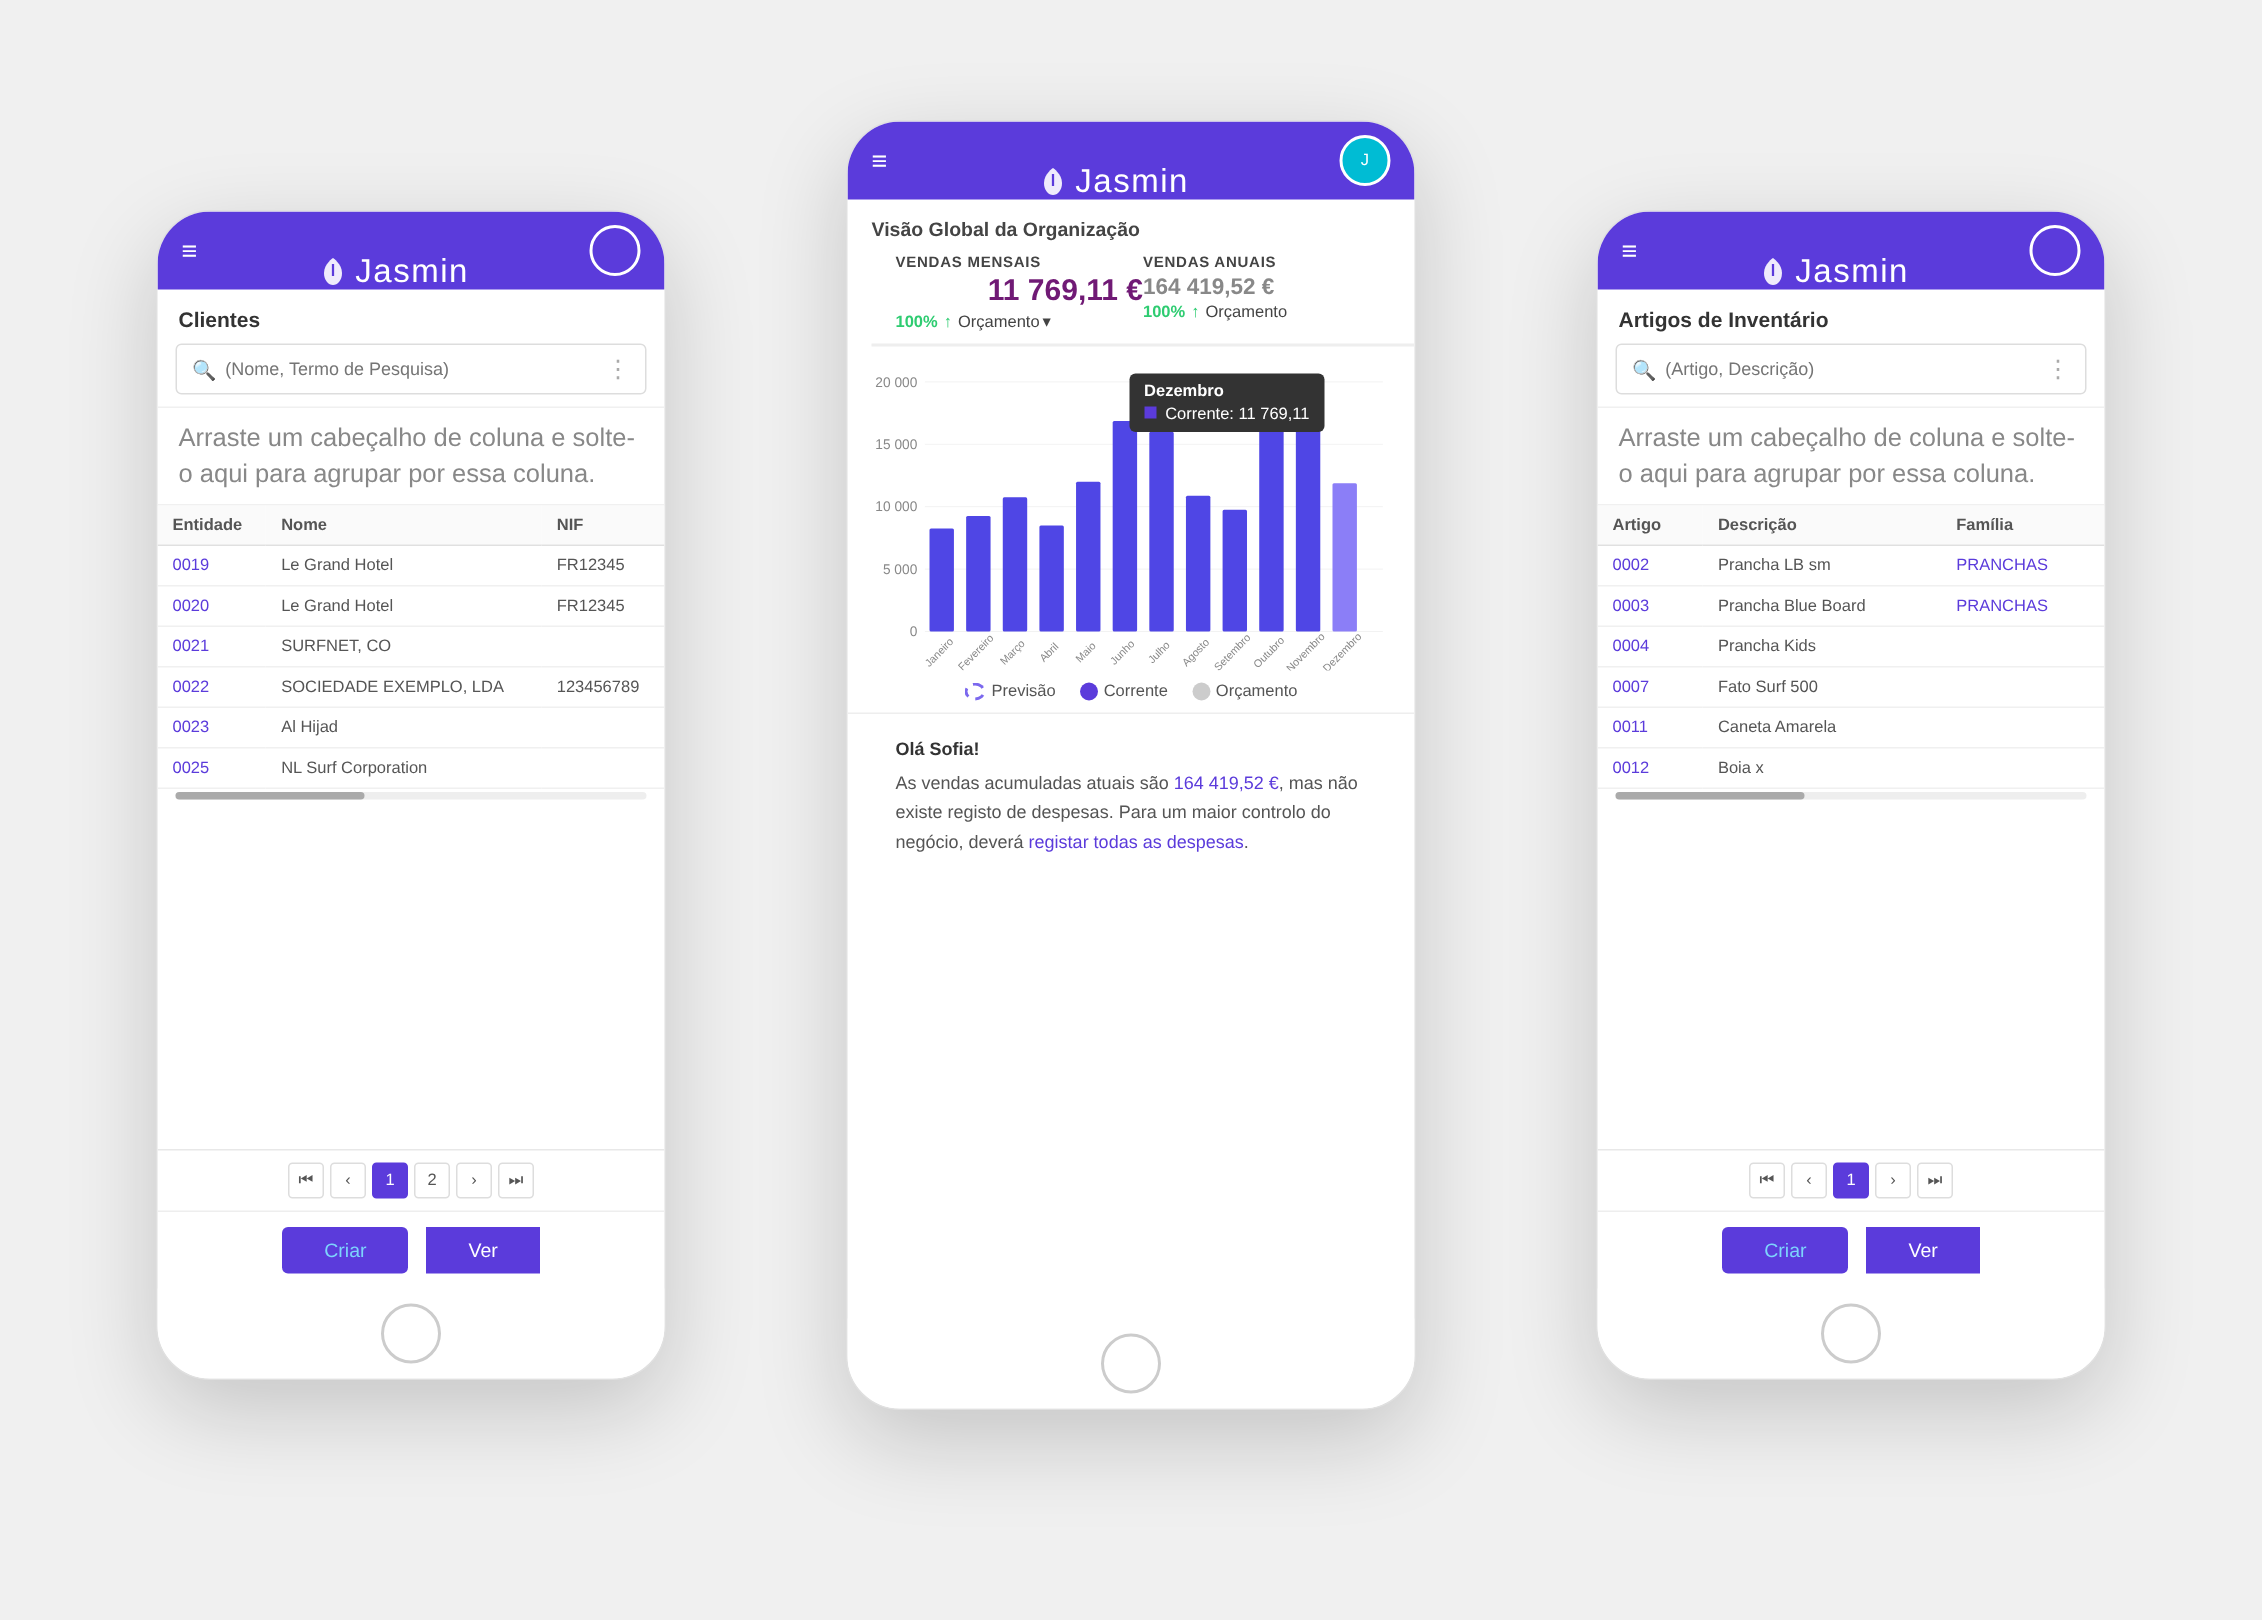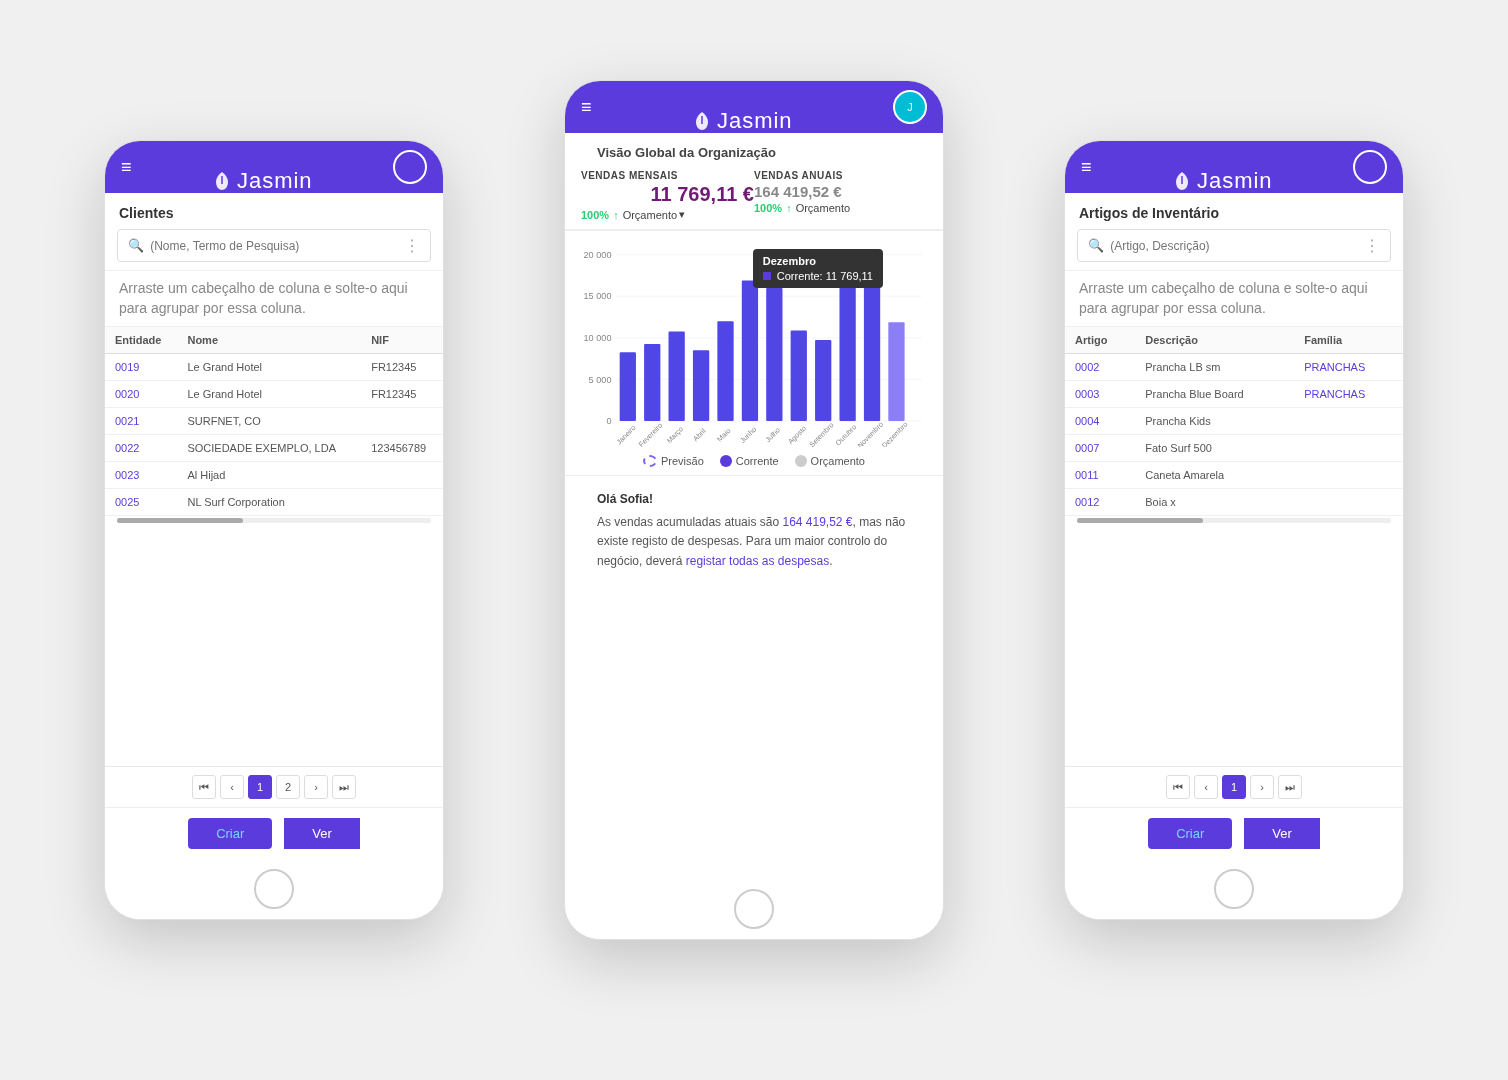--- a/index.html
+++ b/index.html
@@ -159,21 +159,21 @@
     }
 
     .search-dots {
       color: #aaa;
       font-size: 16px;
       cursor: pointer;
     }
 
     
     .drag-hint {
-      font-size: 14px;
+      font-size: 17px;
       color: #888;
       padding: 8px 14px;
       border-top: 1px solid #f0f0f0;
       border-bottom: 1px solid #f0f0f0;
       line-height: 1.4;
     }
 
     
     .data-table {
       width: 100%;
@@ -278,28 +278,29 @@
       height: 100%;
       background: #aaa;
       border-radius: 3px;
     }
 
     
     .visao-title {
       font-size: 13px;
       font-weight: 600;
       color: #444;
-      padding: 12px 32px 6px;
+      padding: 12px 16px 6px;
     }
 
     .sales-section {
       display: flex;
       gap: 0;
       padding: 4px 16px 8px;
       border-bottom: 2px solid #eee;
+      margin-left: 16px;
     }
 
     .sales-col {
       flex: 1;
     }
 
     .sales-label {
       font-size: 10px;
       font-weight: 700;
       color: #444;

